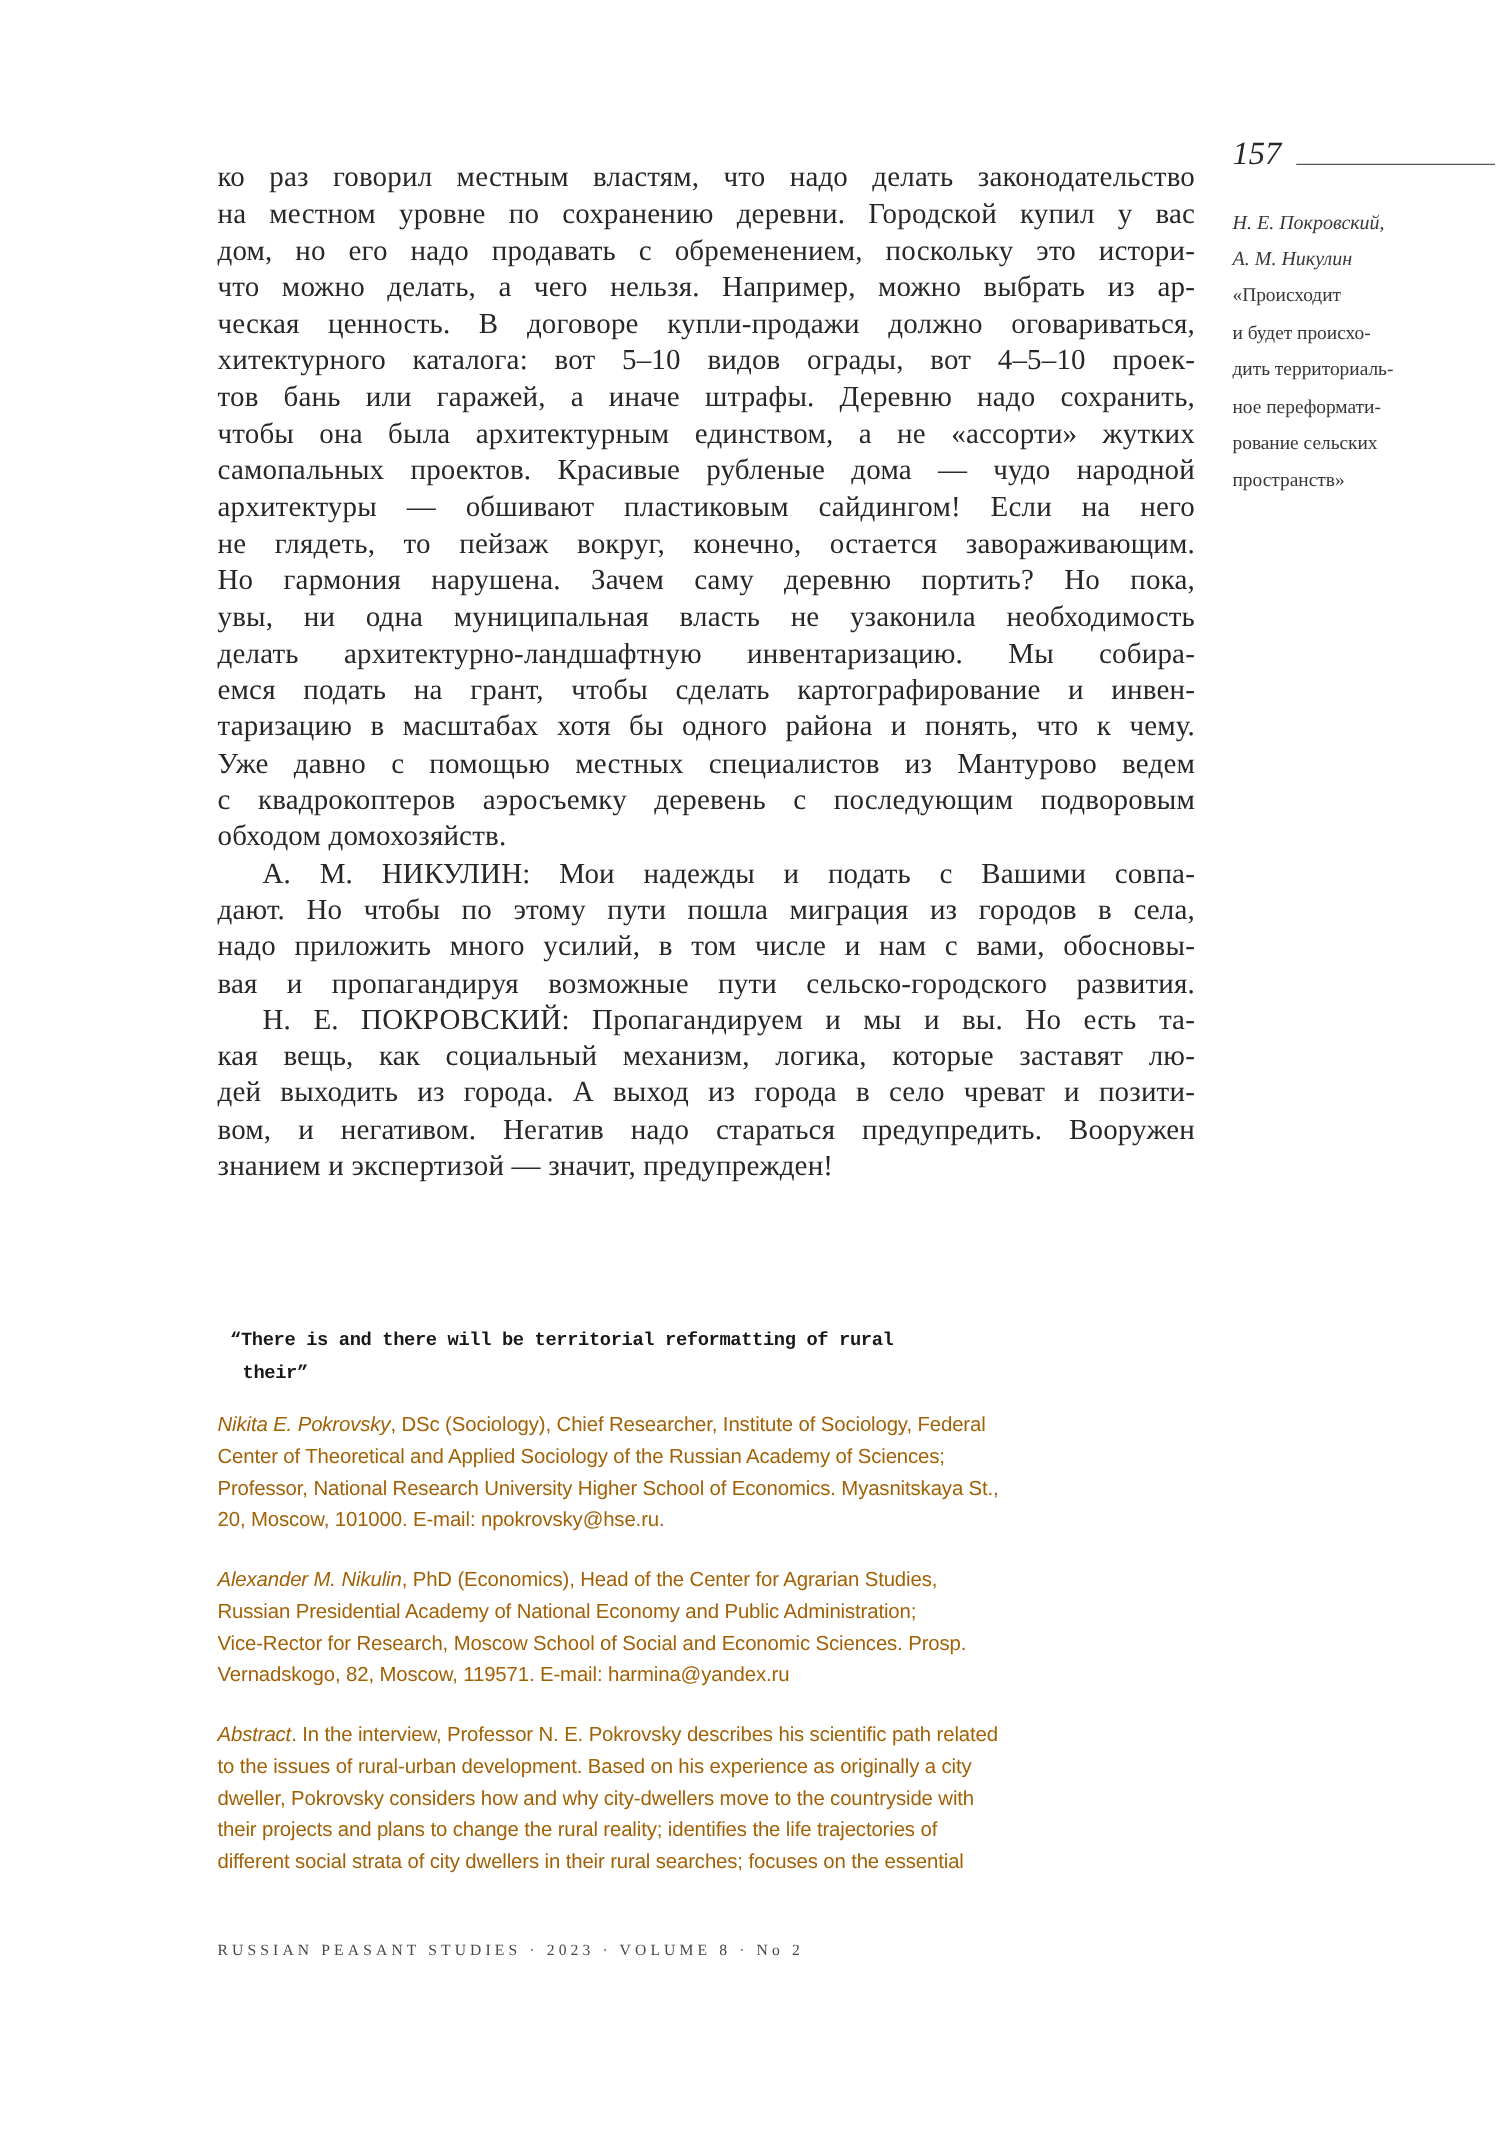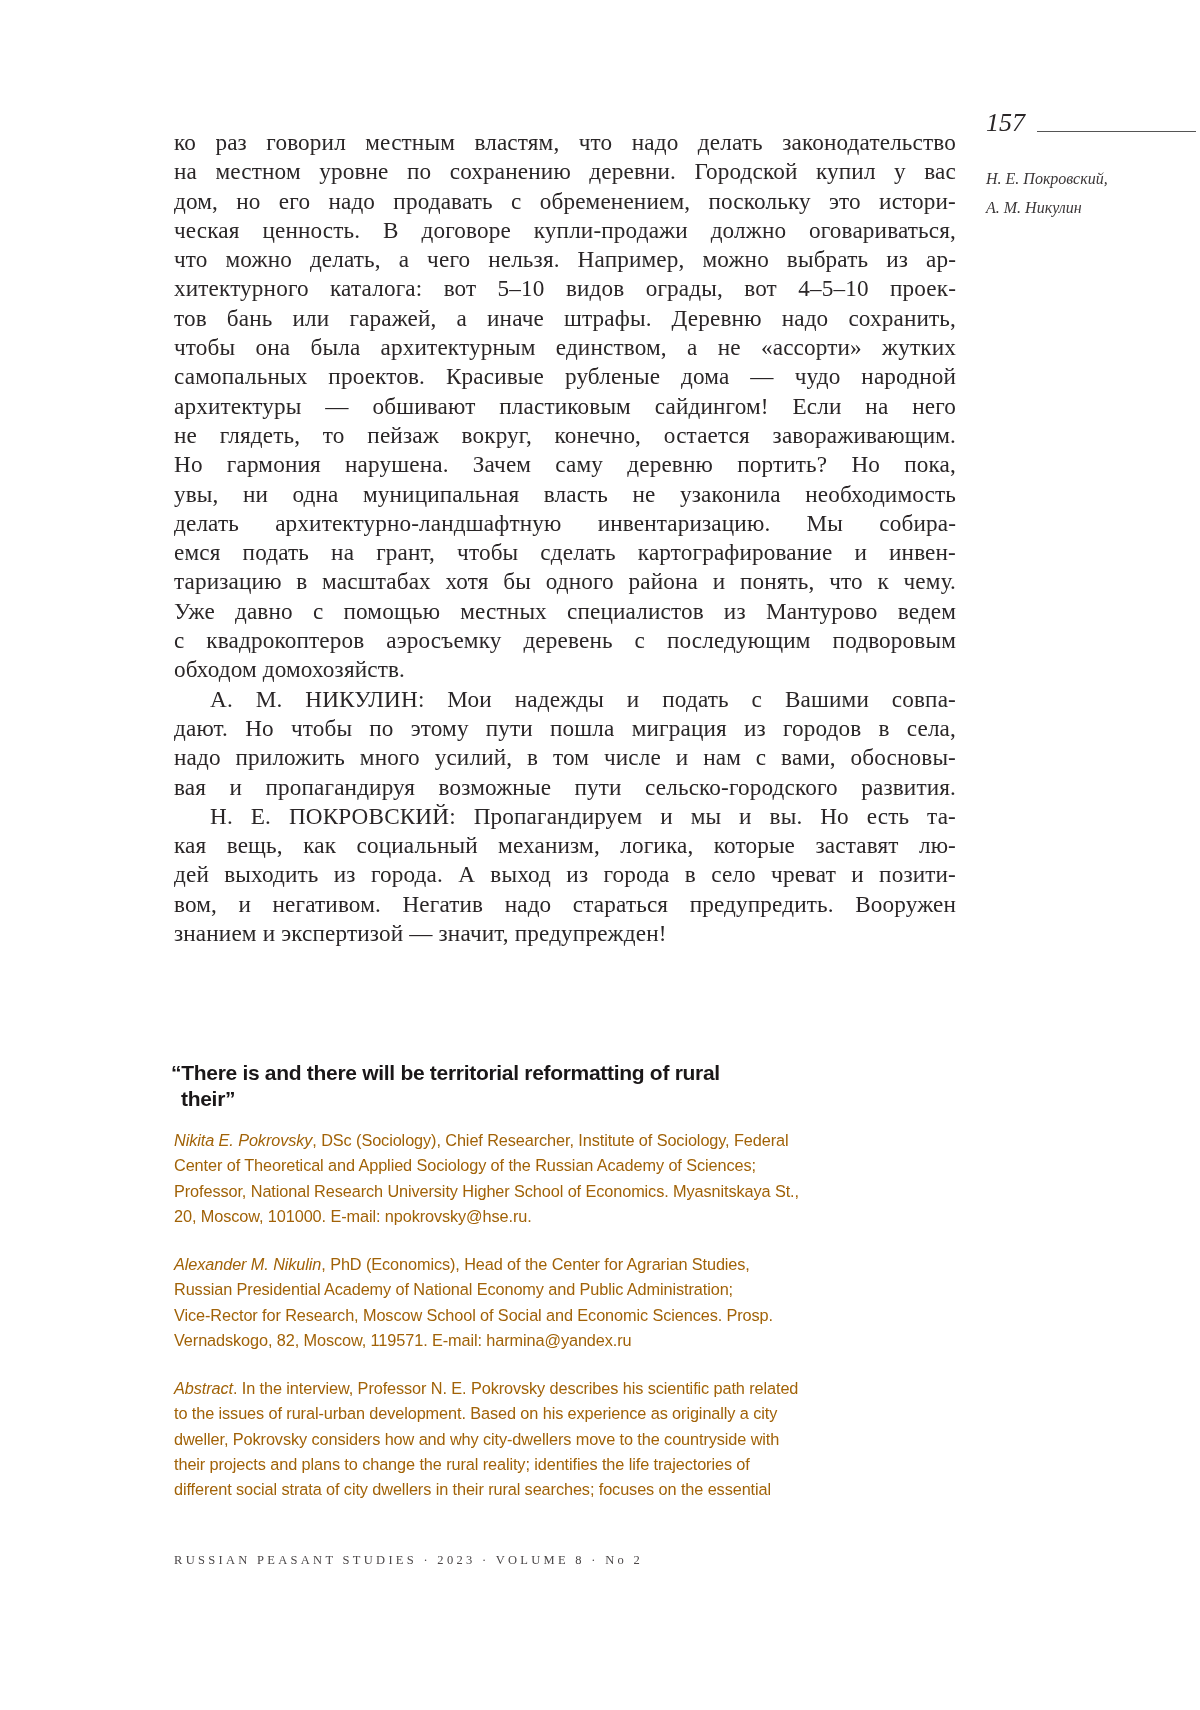--- a/index.html
+++ b/index.html
@@ -20,23 +20,23 @@
     position: absolute; left: 986px; top: 104px; width: 210px;
     font-family: "Liberation Serif", "DejaVu Serif", serif; color: #3a3637;
   }
   .page-number-row { display: flex; align-items: flex-end; height: 34px; }
   .page-number { font-style: italic; font-size: 26px; line-height: 30px; color: #2a2627; }
   .page-rule { flex: 1; height: 0; border-bottom: 1px solid #555; margin-left: 12px; margin-bottom: 6px; }
   .margin-authors { margin-top: 26px; font-style: italic; font-size: 16px; line-height: 29px; }
   .margin-quote { font-size: 15.5px; line-height: 29.5px; }
 
   .en-title {
-    position: absolute; left: 171px; top: 1060px; width: 740px;
-    font-family: Liberation Sans, sans-serif;
-    font-weight: bold; font-size: 21px; line-height: 26px; color: #1a1718;
+    position: absolute; left: 184px; top: 1060px; width: 740px;
+    font-family: Liberation Mono, monospace;
+    font-weight: bold; font-size: 15px; line-height: 26px; color: #1a1718;
     letter-spacing: -0.3px;
   }
   .en-title .l2 { padding-left: 10px; display: block; }
 
   .en-block {
     position: absolute; left: 174px; width: 760px;
     font-family: "Liberation Sans", "DejaVu Sans", sans-serif;
     font-size: 16.3px; line-height: 25.3px; color: #a16207;
     letter-spacing: -0.1px;
   }
@@ -54,22 +54,22 @@
 </style>
 </head>
 <body>
 
 <div class="page">
 
   <div class="body-col">
     <span class="line">ко раз говорил местным властям, что надо делать законодательство</span>
     <span class="line">на местном уровне по сохранению деревни. Городской купил у вас</span>
     <span class="line">дом, но его надо продавать с обременением, поскольку это истори-</span>
+    <span class="line">что можно делать, а чего нельзя. Например, можно выбрать из ар-</span>
     <span class="line">ческая ценность. В договоре купли-продажи должно оговариваться,</span>
-    <span class="line">что можно делать, а чего нельзя. Например, можно выбрать из ар-</span>
     <span class="line">хитектурного каталога: вот 5–10 видов ограды, вот 4–5–10 проек-</span>
     <span class="line">тов бань или гаражей, а иначе штрафы. Деревню надо сохранить,</span>
     <span class="line">чтобы она была архитектурным единством, а не «ассорти» жутких</span>
     <span class="line">самопальных проектов. Красивые рубленые дома — чудо народной</span>
     <span class="line">архитектуры — обшивают пластиковым сайдингом! Если на него</span>
     <span class="line">не глядеть, то пейзаж вокруг, конечно, остается завораживающим.</span>
     <span class="line">Но гармония нарушена. Зачем саму деревню портить? Но пока,</span>
     <span class="line">увы, ни одна муниципальная власть не узаконила необходимость</span>
     <span class="line">делать архитектурно-ландшафтную инвентаризацию. Мы собира-</span>
     <span class="line">емся подать на грант, чтобы сделать картографирование и инвен-</span>
@@ -89,20 +89,28 @@
   </div>
 
   <div class="margin-col">
     <div class="page-number-row">
       <span class="page-number">157</span>
       <span class="page-rule"></span>
     </div>
     <div class="margin-authors">
       <div>Н. Е. Покровский,</div>
       <div>А. М. Никулин</div>
+    </div>
+    <div class="margin-quote">
+      <div>«Происходит</div>
+      <div>и будет происхо-</div>
+      <div>дить территориаль-</div>
+      <div>ное переформати-</div>
+      <div>рование сельских</div>
+      <div>пространств»</div>
     </div>
   </div>
 
   <div class="en-title">
     <span>“There is and there will be territorial reformatting of rural</span>
     <span class="l2">their”</span>
   </div>
 
   <div class="en-block aff1">
     <span class="line"><i>Nikita E. Pokrovsky</i><span>, DSc (Sociology), Chief Researcher, Institute of Sociology, Federal</span></span>

